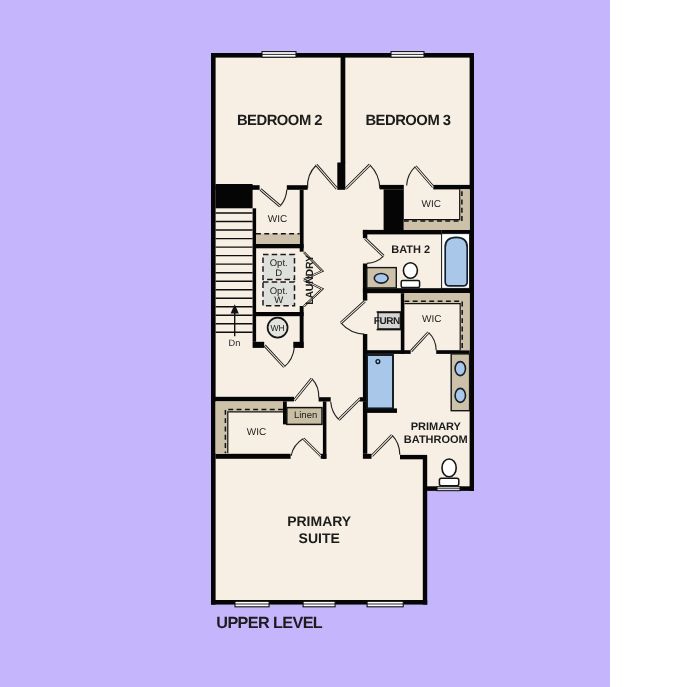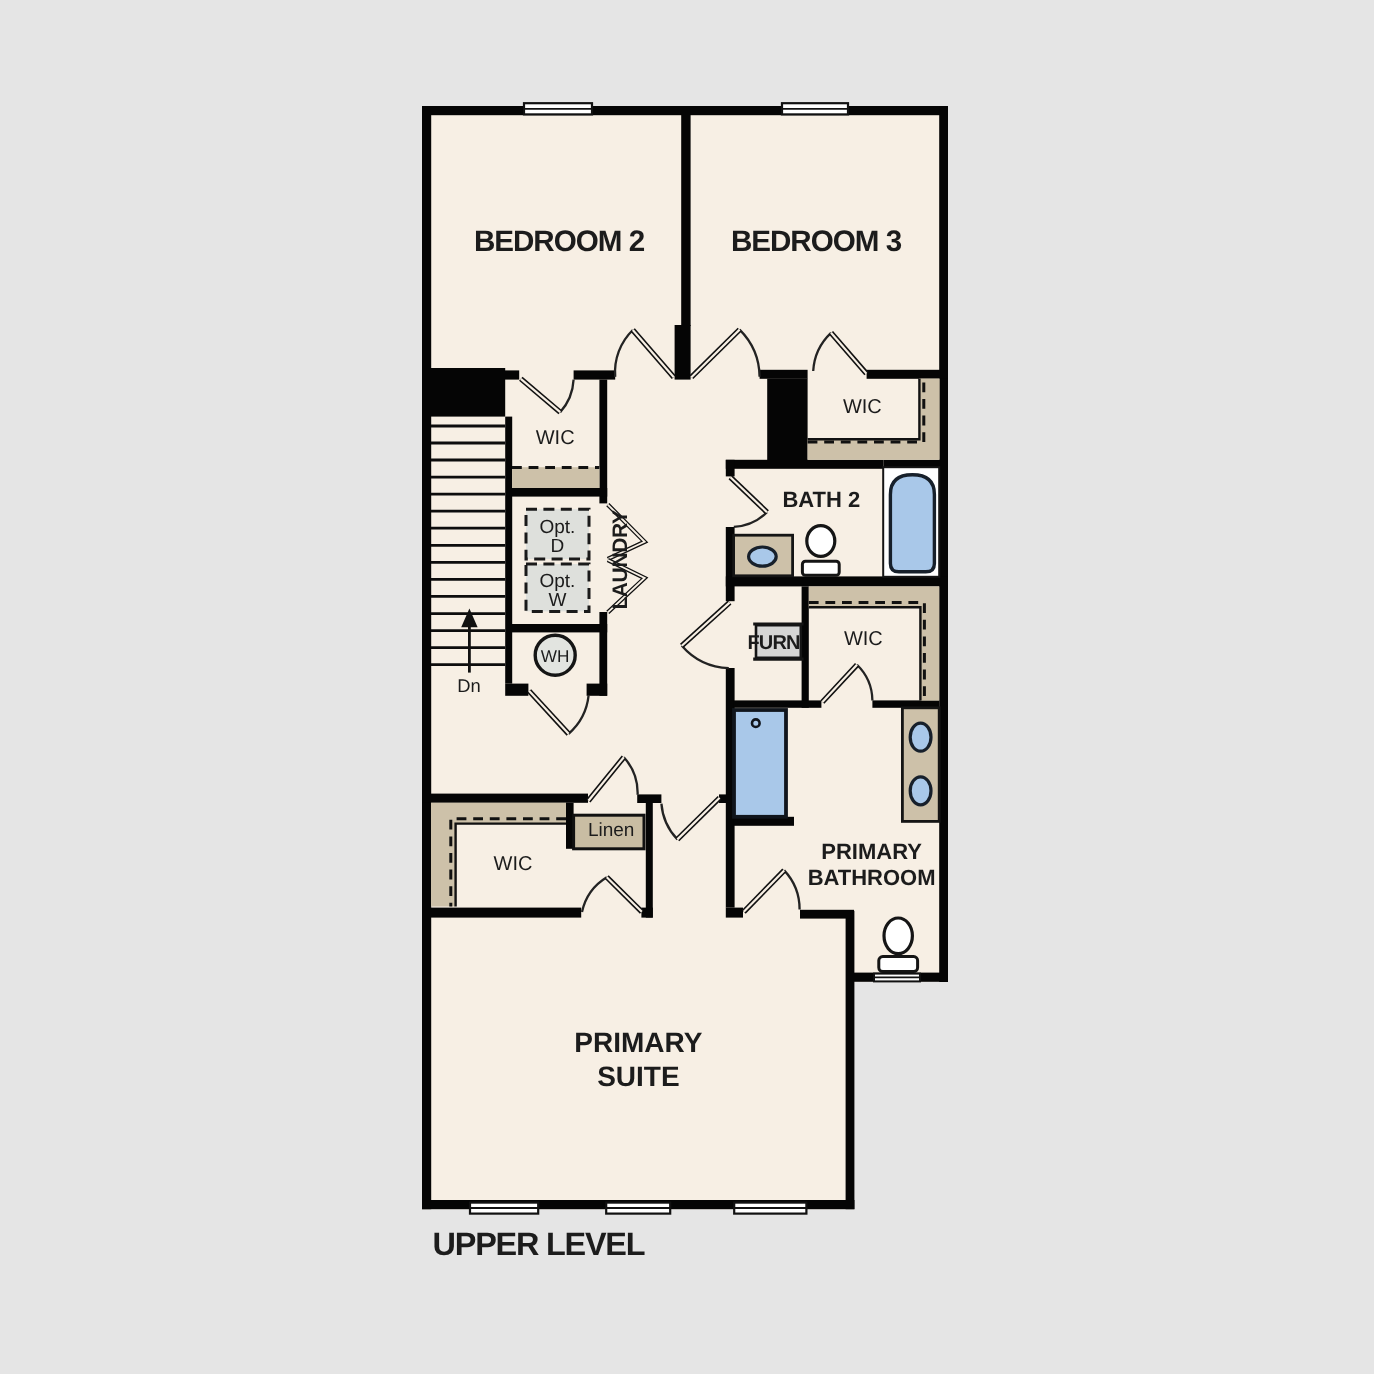--- a/index.html
+++ b/index.html
@@ -1,16 +1,16 @@
 <!DOCTYPE html>
 <html><head>
 <meta charset="utf-8">
 <style>
   html,body{margin:0;padding:0;background:#ffffff;}
-  .page{width:687px;height:687px;position:relative;background:#e5e5e5;overflow:hidden;}
+  .page{width:610px;height:687px;position:relative;background:#c4b5fd;overflow:hidden;}
   svg{display:block;}
   text{font-family:"Liberation Sans",sans-serif;fill:#1c1c1c;-webkit-font-smoothing:antialiased;text-rendering:geometricPrecision;}
 </style>
 </head>
 <body>
 <div class="page">
 <svg width="687" height="687" viewBox="0 0 687 687">
 <defs>
 </defs>
 

